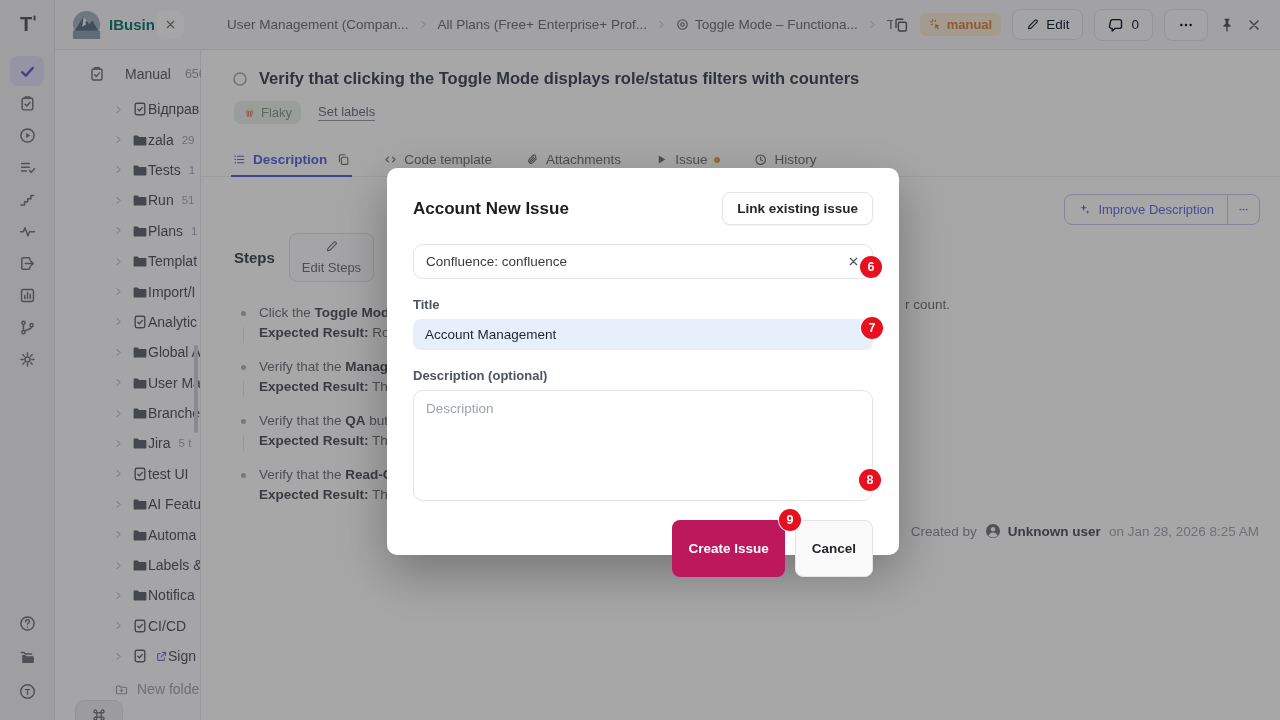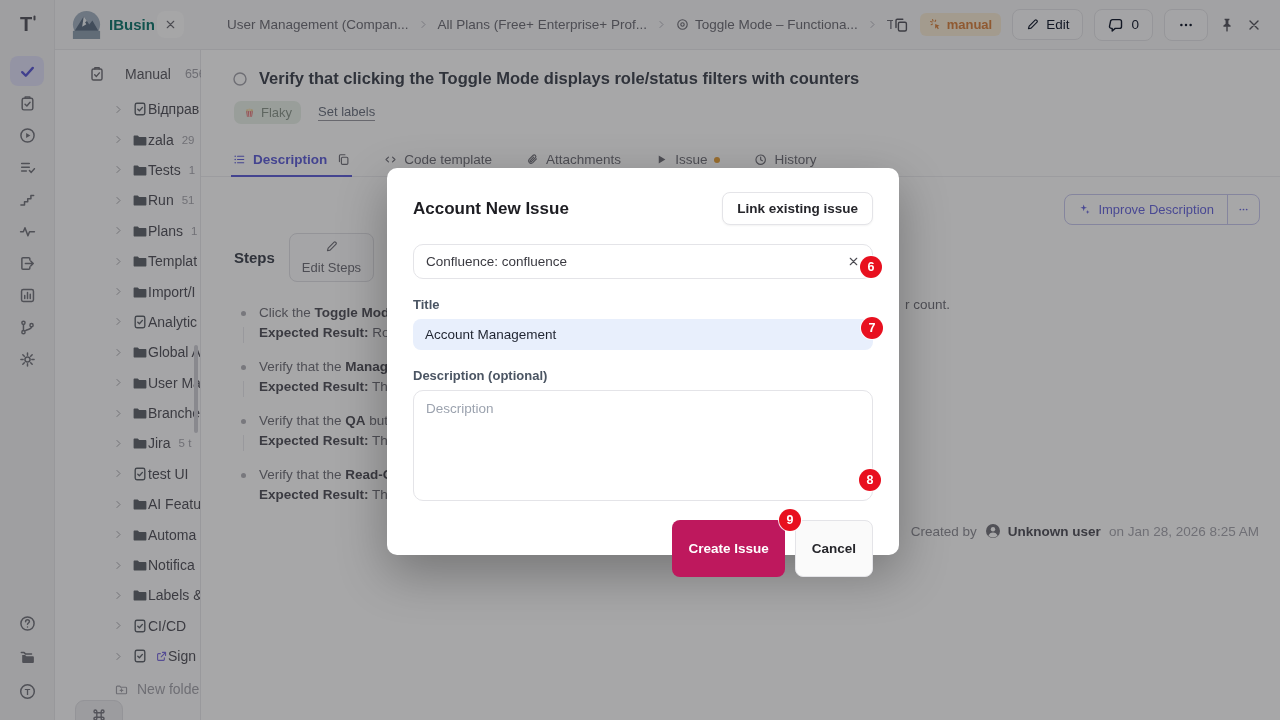--- a/index.html
+++ b/index.html
@@ -580,34 +580,34 @@
         <span class="chev ic xs">
           <svg viewBox="0 0 16 16" fill="none" stroke="currentColor" stroke-width="1.4" stroke-linecap="round" stroke-linejoin="round">
             <path d="M5.8 3.6 10.2 8l-4.4 4.4"></path>
           </svg>
         </span>
         <span class="type ic">
           <svg viewBox="0 0 16 16">
             <path d="M1.6 4.6c0-.6.45-1 1-1h3.1l1.5 1.5h6.2c.55 0 1 .45 1 1v6.3c0 .55-.45 1-1 1H2.6c-.55 0-1-.45-1-1z" fill="currentColor"></path>
           </svg>
         </span>
+        <span>Labels &amp;</span>
+      </div>
+      <div class="tree-row">
+        <span class="chev ic xs">
+          <svg viewBox="0 0 16 16" fill="none" stroke="currentColor" stroke-width="1.4" stroke-linecap="round" stroke-linejoin="round">
+            <path d="M5.8 3.6 10.2 8l-4.4 4.4"></path>
+          </svg>
+        </span>
+        <span class="type ic">
+          <svg viewBox="0 0 16 16">
+            <path d="M1.6 4.6c0-.6.45-1 1-1h3.1l1.5 1.5h6.2c.55 0 1 .45 1 1v6.3c0 .55-.45 1-1 1H2.6c-.55 0-1-.45-1-1z" fill="currentColor"></path>
+          </svg>
+        </span>
         <span>Notifica</span>
-      </div>
-      <div class="tree-row">
-        <span class="chev ic xs">
-          <svg viewBox="0 0 16 16" fill="none" stroke="currentColor" stroke-width="1.4" stroke-linecap="round" stroke-linejoin="round">
-            <path d="M5.8 3.6 10.2 8l-4.4 4.4"></path>
-          </svg>
-        </span>
-        <span class="type ic">
-          <svg viewBox="0 0 16 16">
-            <path d="M1.6 4.6c0-.6.45-1 1-1h3.1l1.5 1.5h6.2c.55 0 1 .45 1 1v6.3c0 .55-.45 1-1 1H2.6c-.55 0-1-.45-1-1z" fill="currentColor"></path>
-          </svg>
-        </span>
-        <span>Labels &amp;</span>
       </div>
       <div class="tree-row">
         <span class="chev ic xs">
           <svg viewBox="0 0 16 16" fill="none" stroke="currentColor" stroke-width="1.4" stroke-linecap="round" stroke-linejoin="round">
             <path d="M5.8 3.6 10.2 8l-4.4 4.4"></path>
           </svg>
         </span>
         <span class="type ic">
           <svg viewBox="0 0 16 16" fill="none" stroke="currentColor" stroke-width="1.4" stroke-linecap="round" stroke-linejoin="round">
             <rect x="3.2" y="2.2" width="9.6" height="11.6" rx="1.7"></rect>

